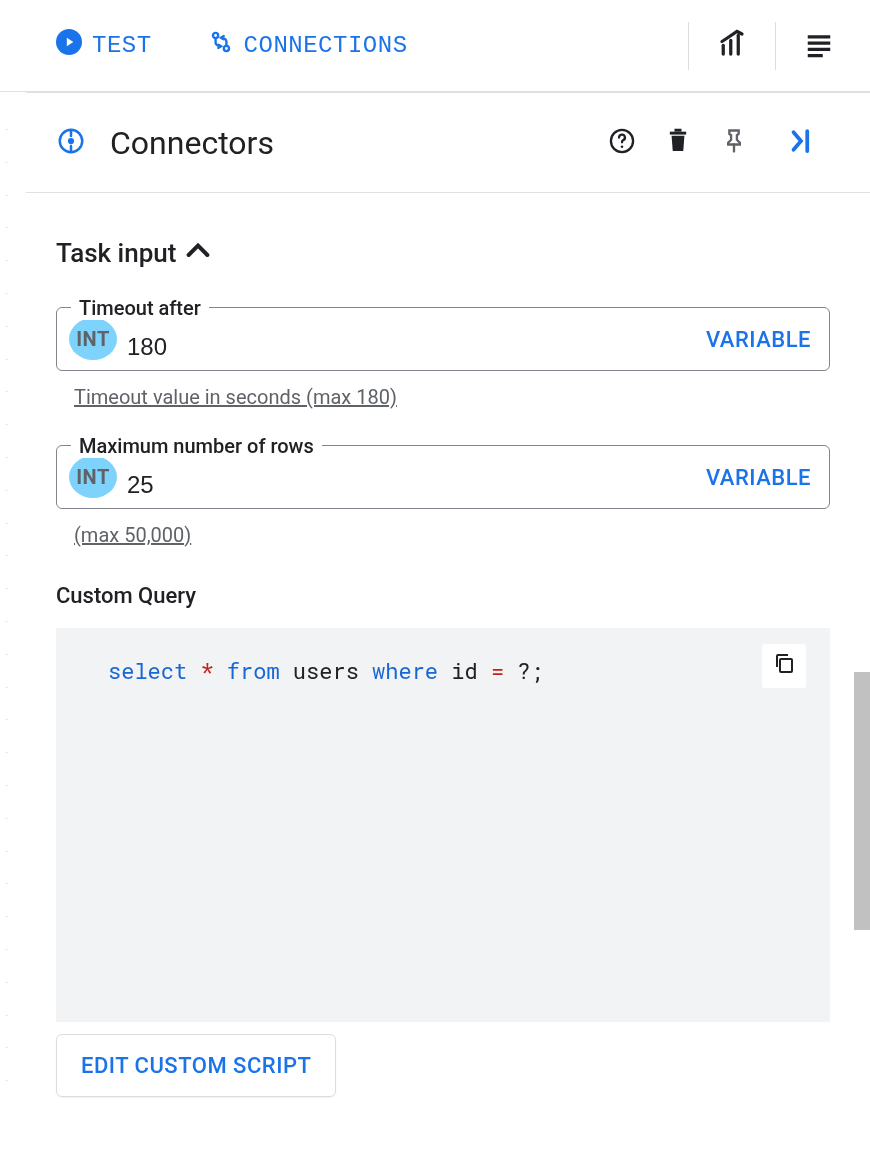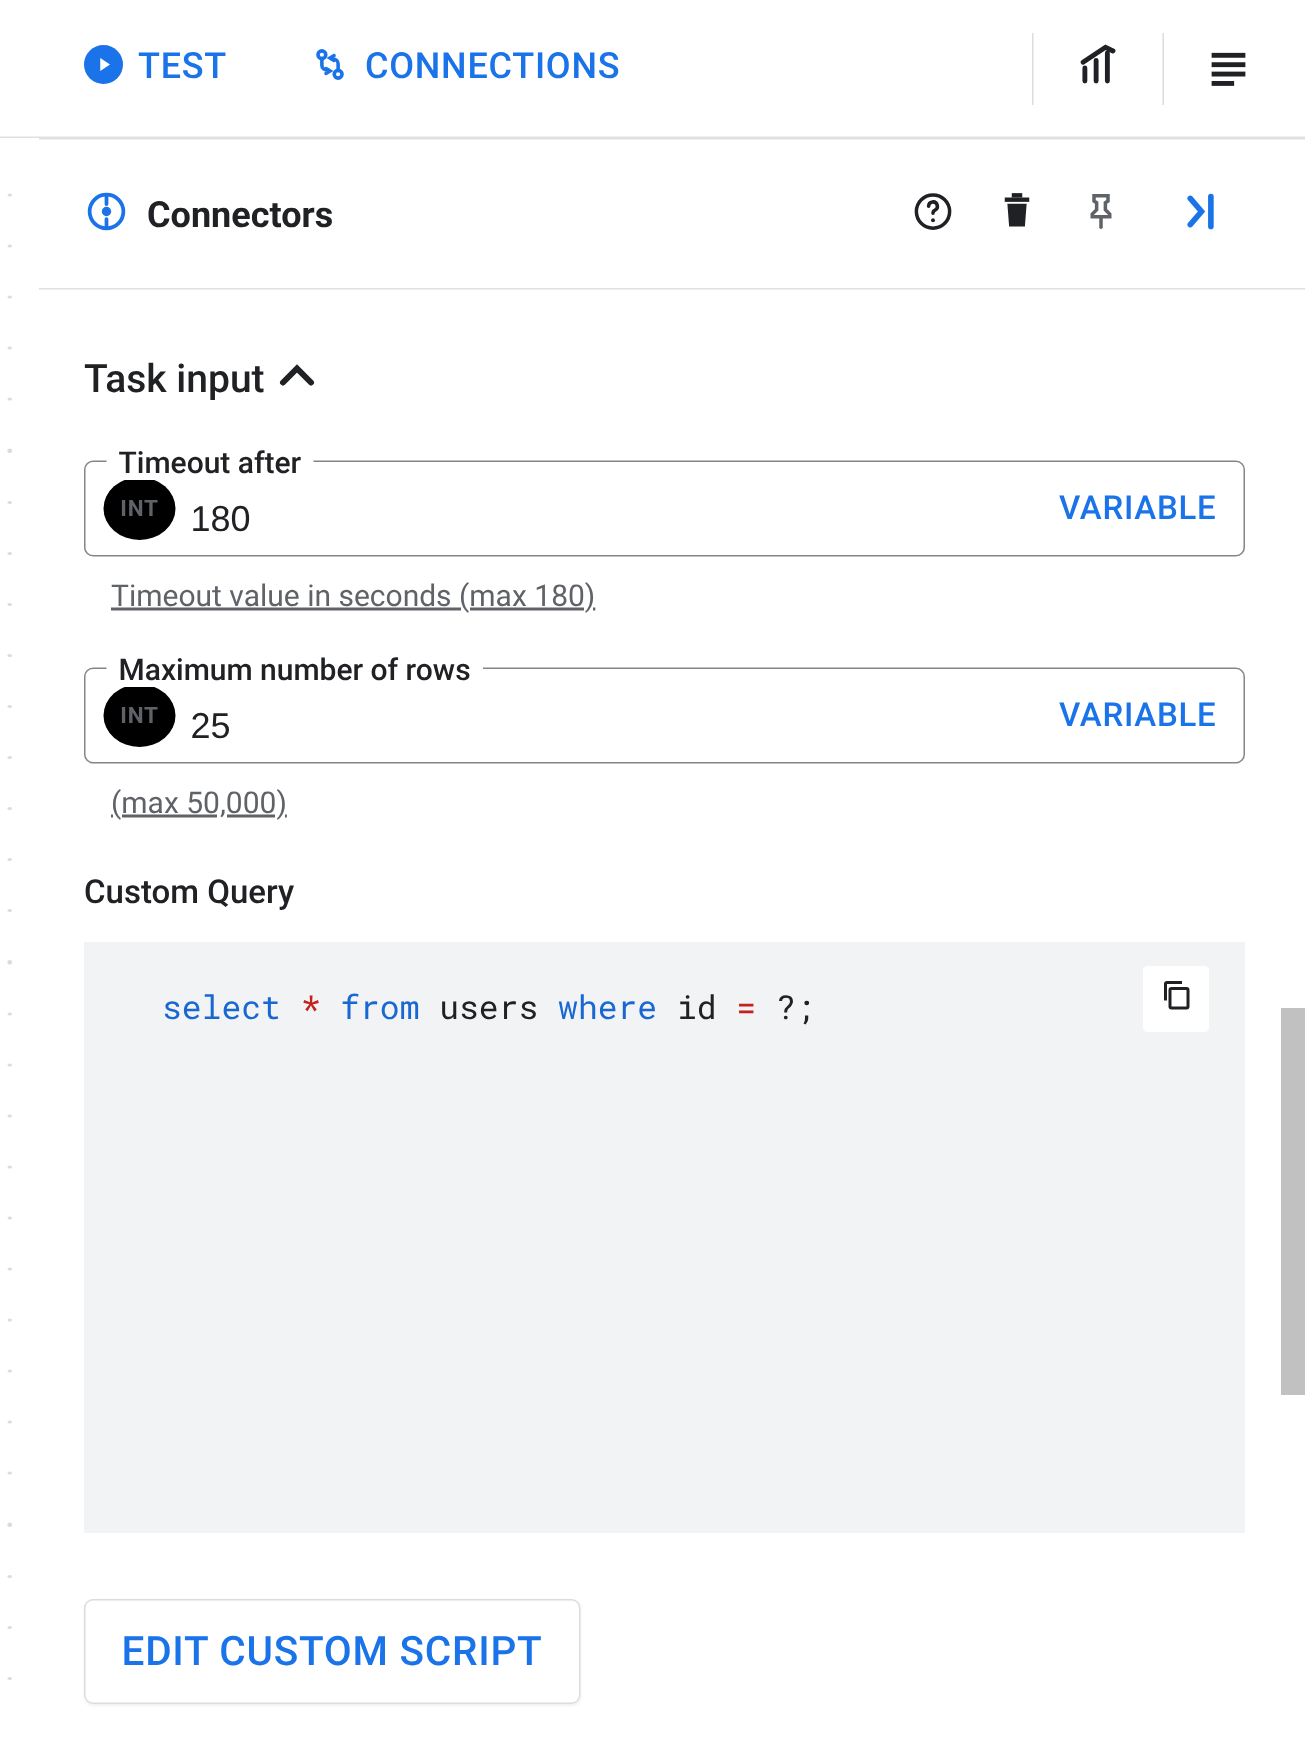--- a/index.html
+++ b/index.html
@@ -6,30 +6,31 @@
   html, body { width: 870px; height: 1174px; font-family: "Google Sans", Roboto, Arial, sans-serif; background: #fff; color: #202124; }
   .top-toolbar {
     height: 92px;
     display: flex;
     align-items: center;
     padding: 0 24px 0 40px;
     border-bottom: 1px solid #e0e0e0;
   }
   .top-toolbar .btn {
     display: flex;
-    align-items: flex-start;
+    align-items: center;
     gap: 10px;
     color: #1a73e8;
     font-size: 24px;
     font-weight: 500;
     letter-spacing: 0.5px;
     padding: 8px 16px;
     border-radius: 4px;
     cursor: pointer;
     user-select: none;
+    font-family: Liberation Mono, monospace;
   }
   .spacer { flex: 1; }
   .icon-btn {
     padding: 12px;
     cursor: pointer;
     display: flex;
     align-items: center;
     justify-content: center;
   }
   .vdiv {
@@ -44,23 +45,23 @@
     border-top: 1px solid #e0e0e0;
   }
   .panel-header {
     display: flex;
     align-items: center;
     height: 100px;
     padding: 0 40px 0 30px;
     border-bottom: 1px solid #e0e0e0;
   }
   .panel-header .title {
-    font-size: 24px;
-    font-weight: 700;
-    margin-left: 12px;
+    font-size: 32px;
+    font-weight: 400;
+    margin-left: 24px;
     flex: 1;
   }
   .panel-header .hdr-icon {
     padding: 10px 14px;
     cursor: pointer;
     display: flex;
     align-items: center;
     justify-content: center;
   }
   .section {
@@ -93,23 +94,23 @@
     background: #fff;
     padding: 0 8px;
     font-size: 20px;
     font-weight: 500;
     color: #202124;
   }
   .type-chip {
     width: 48px;
     height: 42px;
     border-radius: 50%;
-    background: #000000;
+    background: #7dd3fc;
     color: #5f6368;
-    font-size: 15px;
+    font-size: 20px;
     font-weight: 700;
     display: flex;
     align-items: center;
     justify-content: center;
     letter-spacing: 0.5px;
     margin-right: 10px;
   }
   .outlined input {
     border: none;
     outline: none;
@@ -157,27 +158,27 @@
     background: #fff;
     border-radius: 3px;
     width: 44px;
     height: 44px;
     display: flex;
     align-items: center;
     justify-content: center;
     cursor: pointer;
   }
   .edit-script {
-    margin-top: 44px;
+    margin-top: 12px;
     display: inline-block;
     border: 1px solid #dadce0;
     border-radius: 6px;
     padding: 18px 24px;
     color: #1a73e8;
-    font-size: 27px;
+    font-size: 22px;
     font-weight: 500;
     letter-spacing: 0.5px;
     cursor: pointer;
     box-shadow: 0 1px 2px rgba(0,0,0,0.06);
   }
   .scrollbar-thumb {
     position: fixed;
     right: 0;
     top: 672px;
     width: 16px;

